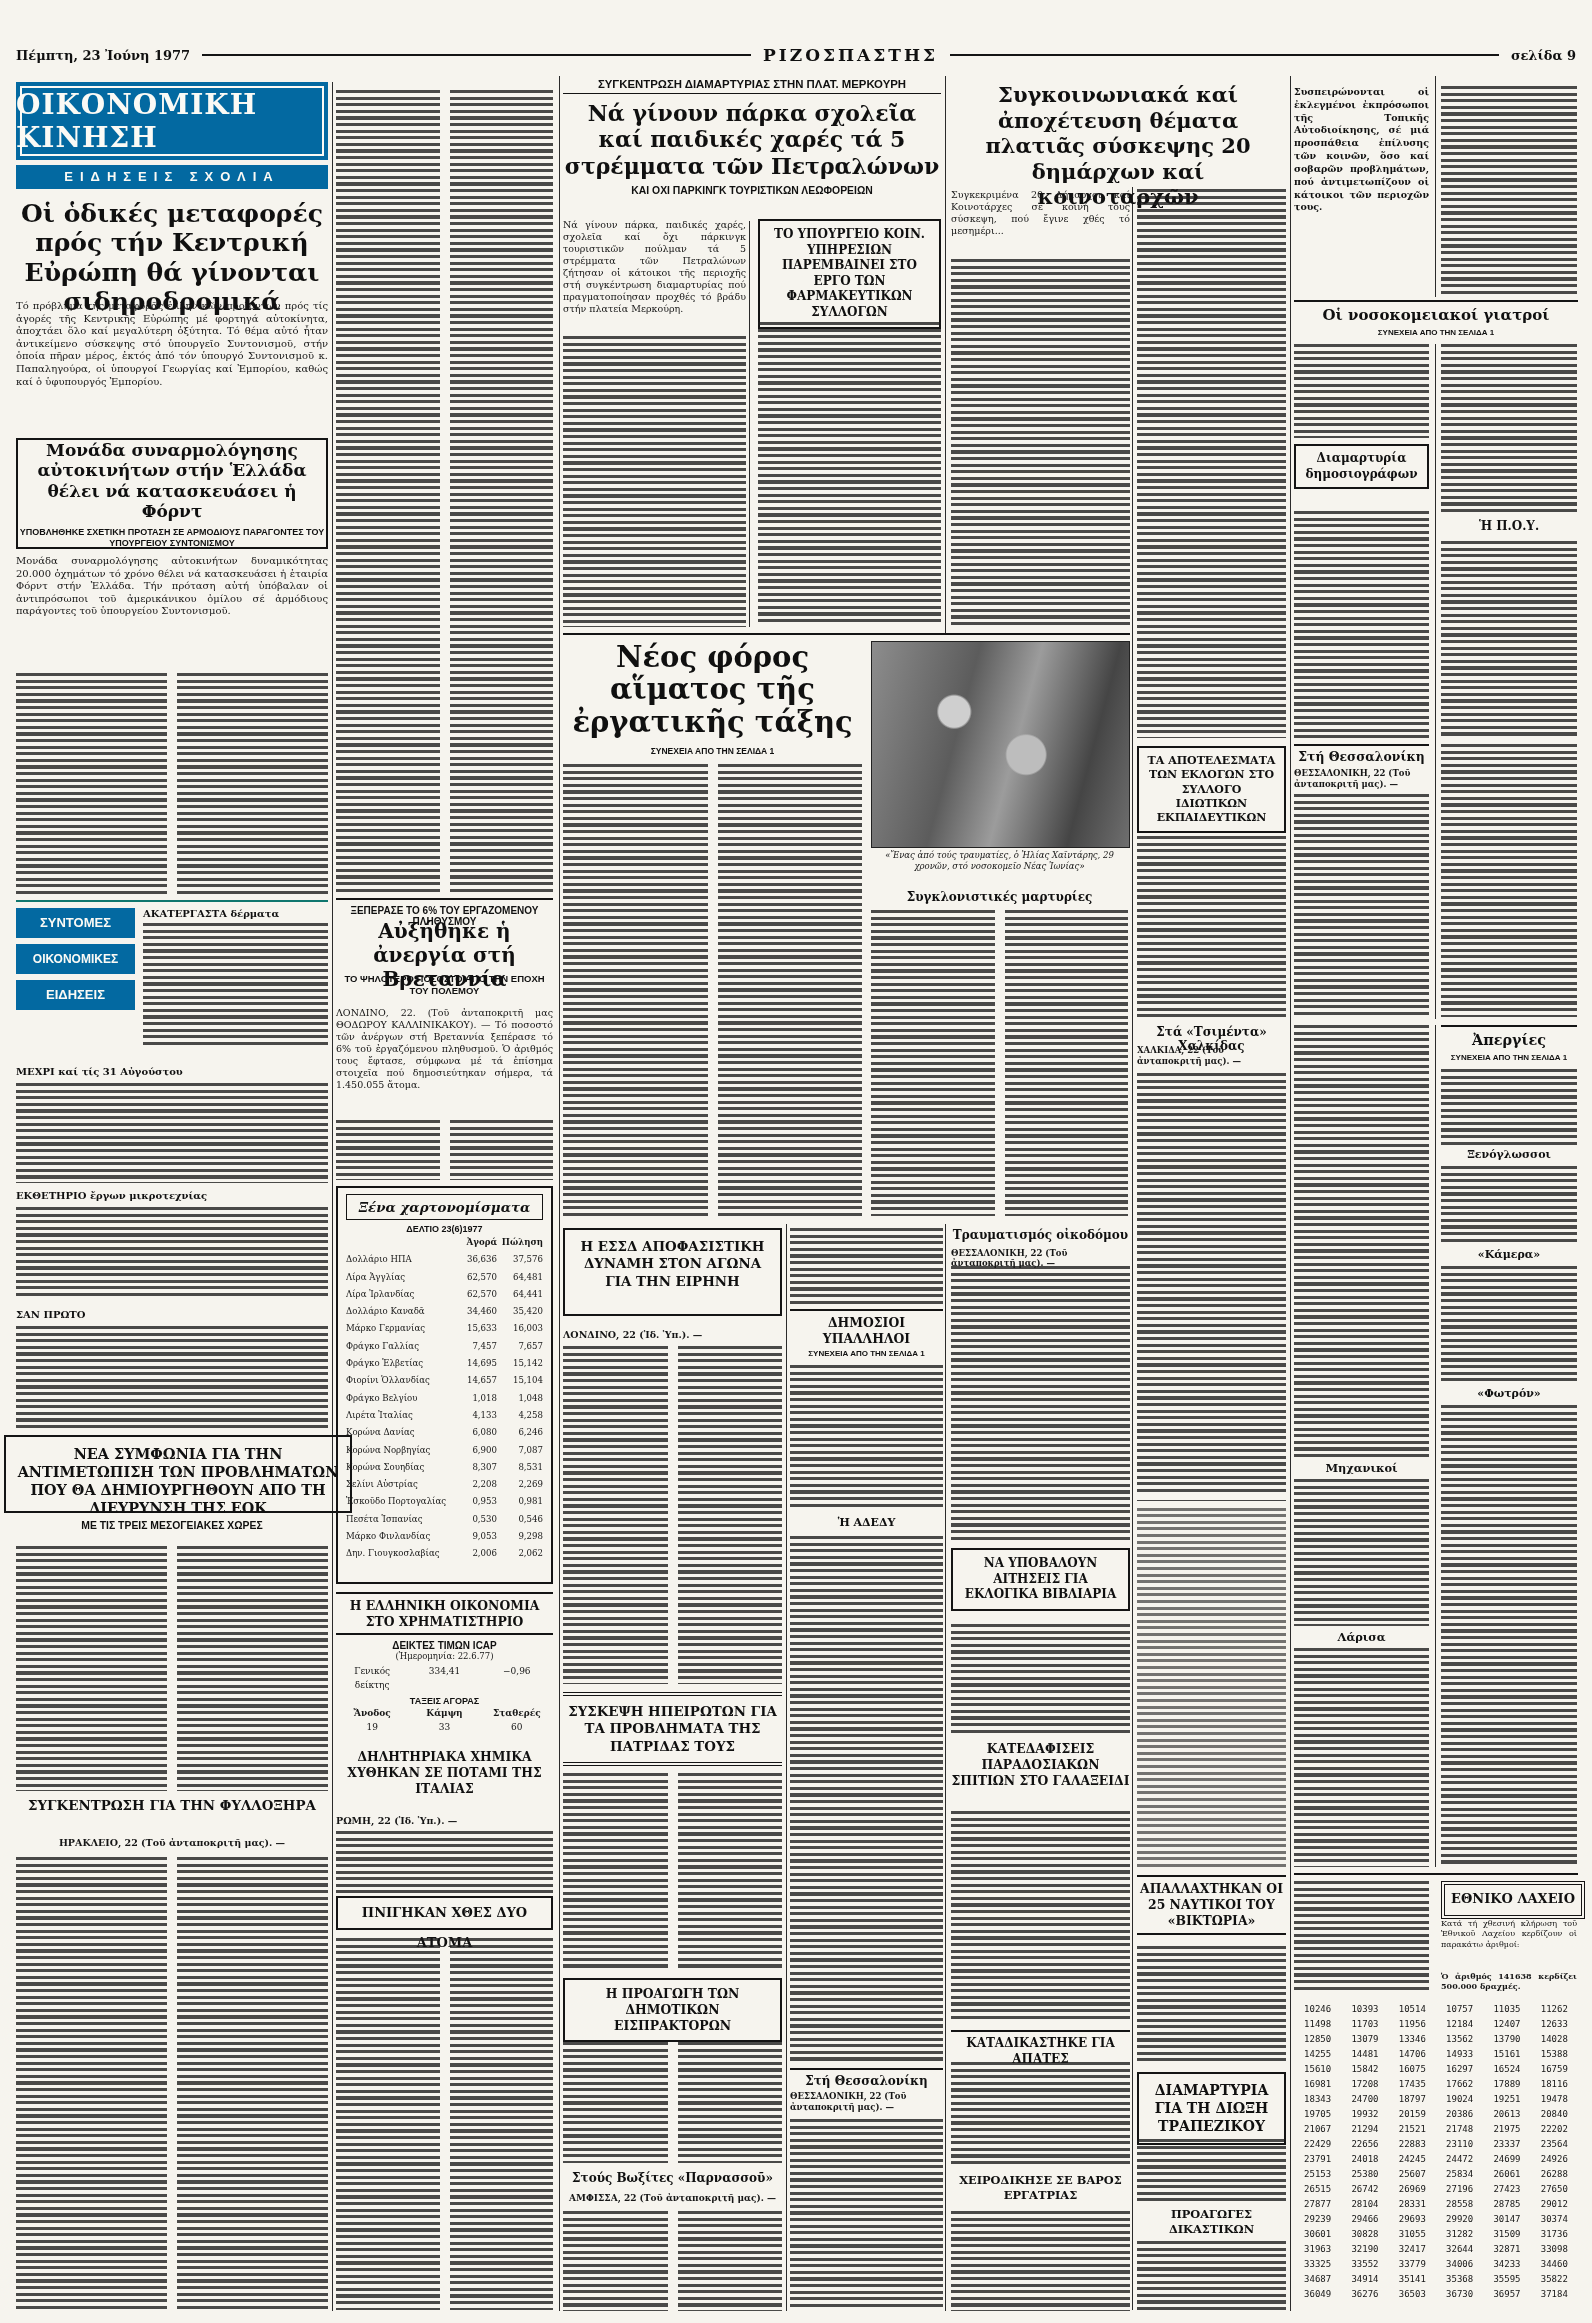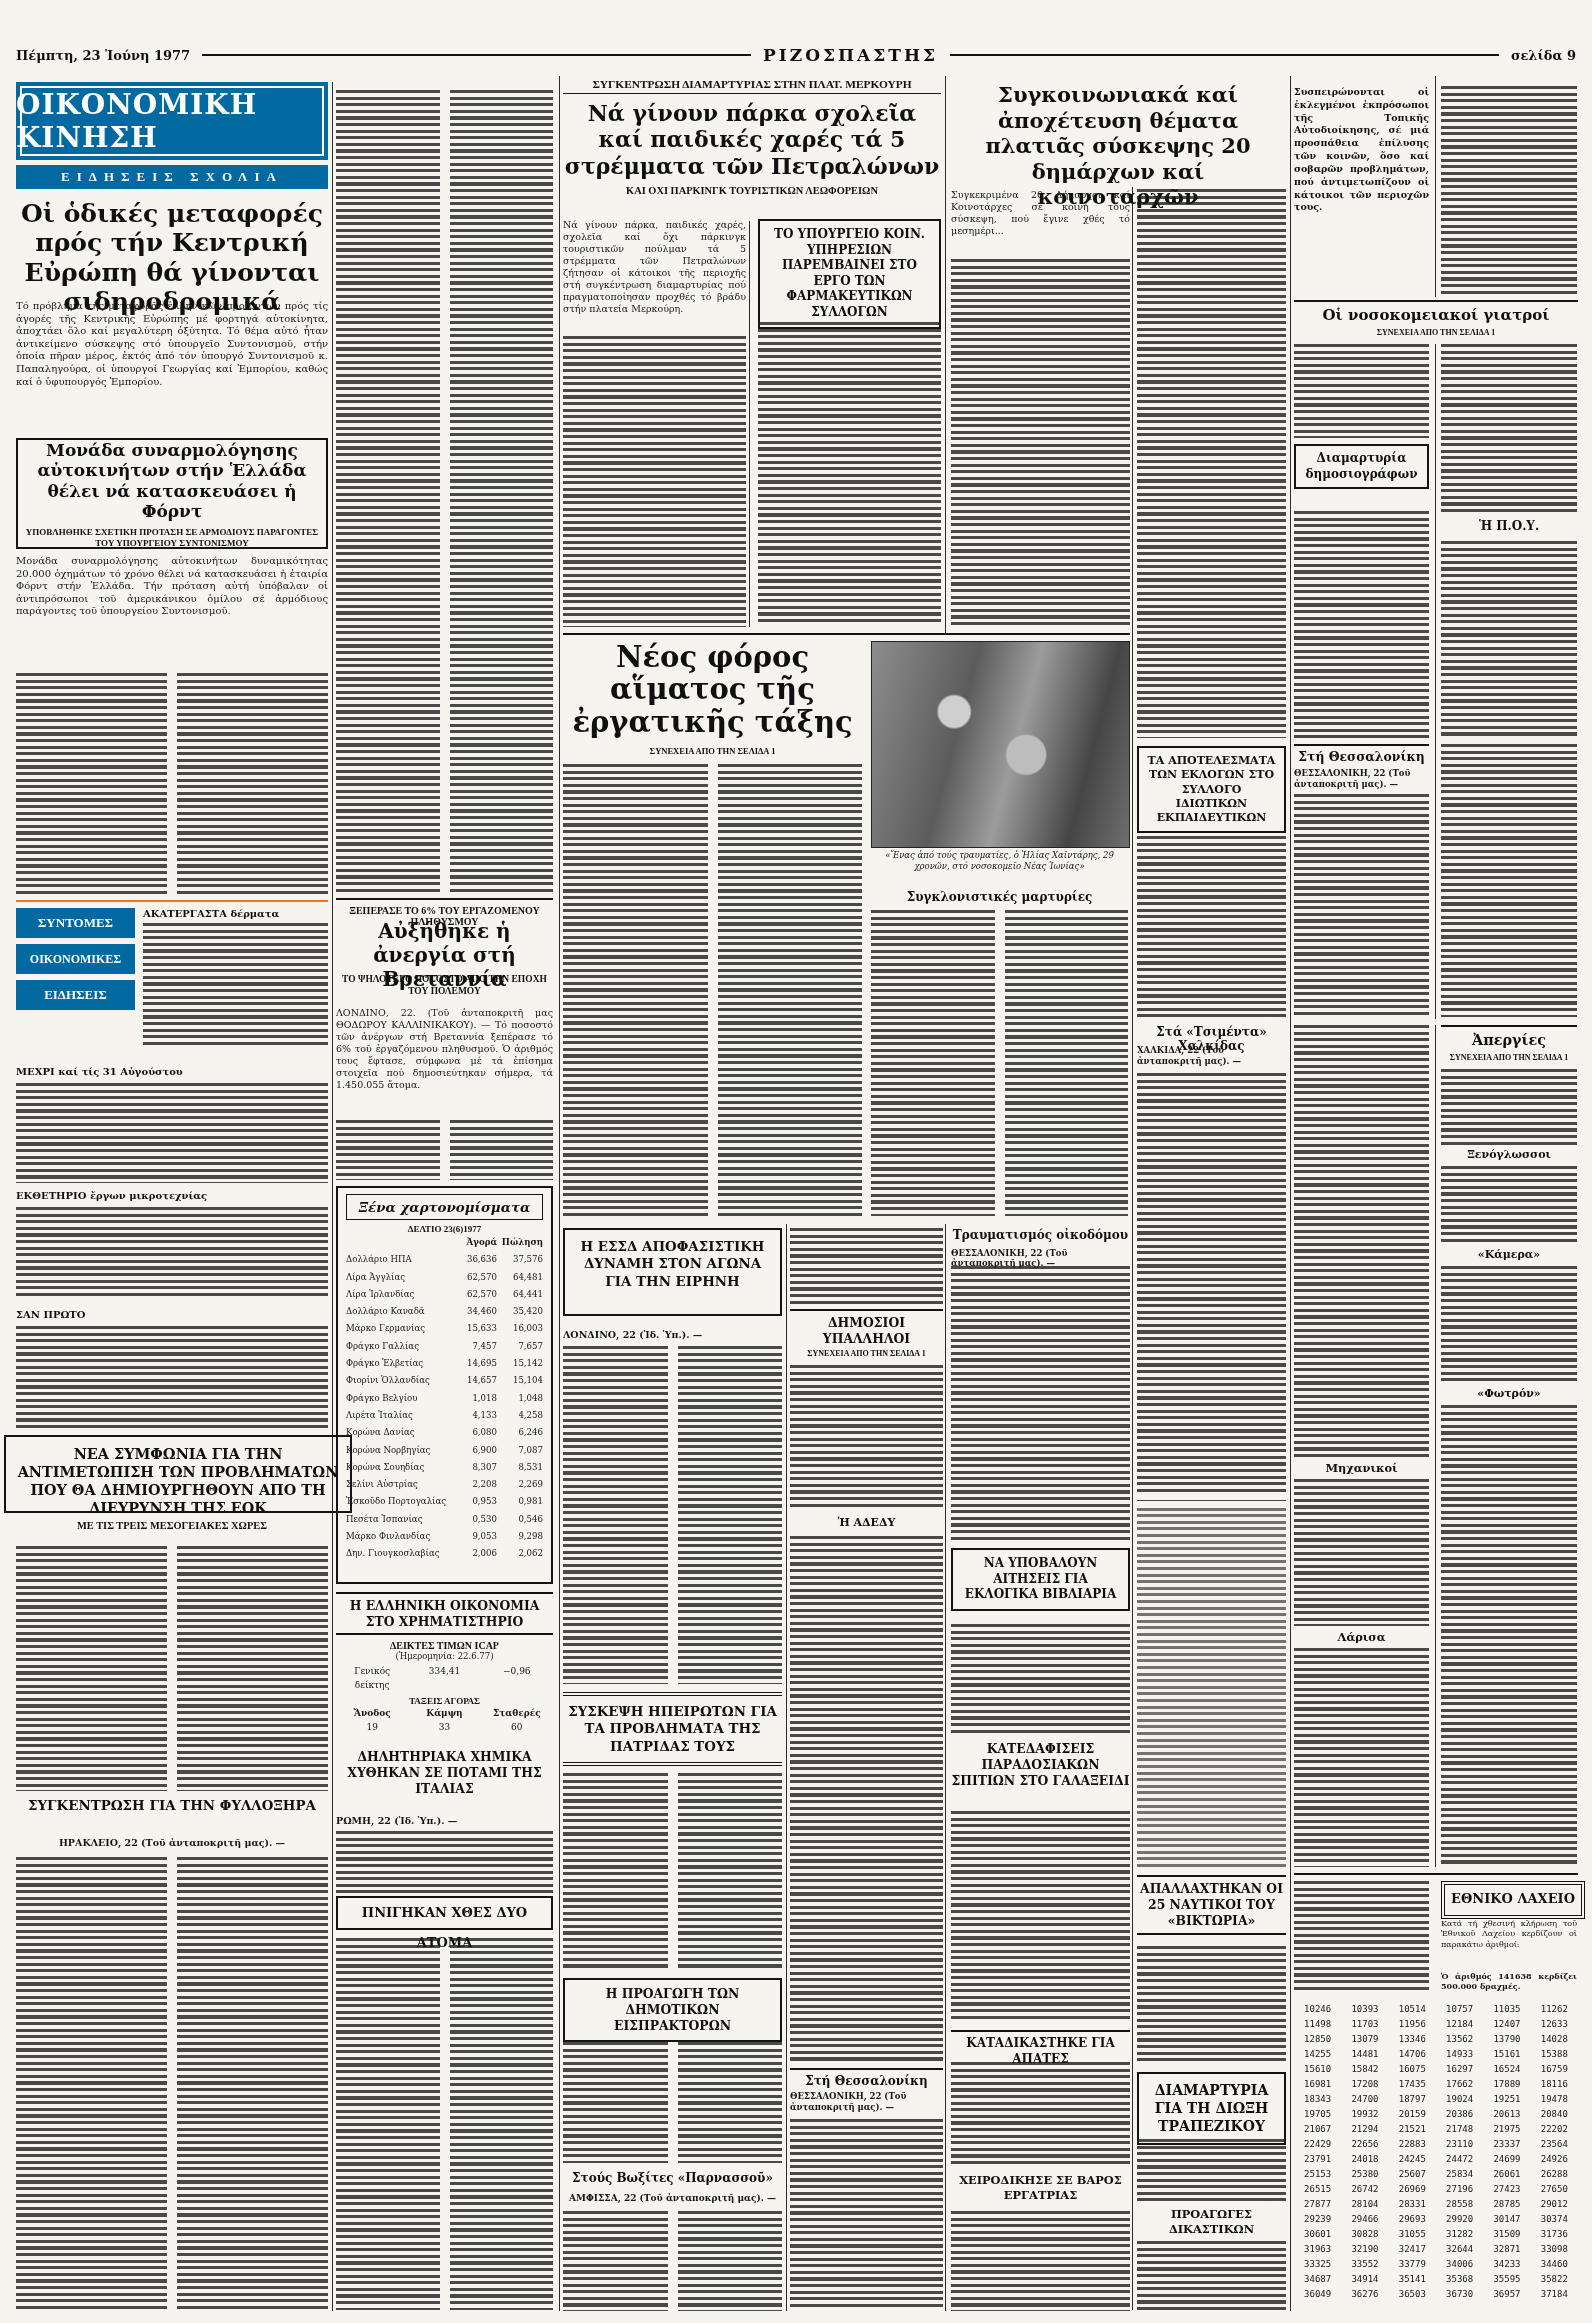--- a/index.html
+++ b/index.html
@@ -1,20 +1,20 @@
 <!DOCTYPE html>
 <html><head>
 <meta charset="utf-8">
 <style>
   html,body{margin:0;padding:0;background:#888;}
   .page{position:relative;width:1592px;height:2323px;margin:0 auto;background:#f6f4ee;color:#161616;
         font-family:"DejaVu Serif",serif;overflow:hidden;}
   .b{position:absolute;box-sizing:border-box;}
   .hl{font-family:"DejaVu Serif",serif;font-weight:bold;color:#101010;}
-  .sans{font-family:Liberation Serif, serif;}
+  .sans{font-family:Liberation Sans, sans-serif;}
   .ctr{text-align:center;}
   .just{text-align:justify;}
   .gt{background-image:repeating-linear-gradient(180deg,rgba(25,25,25,.78) 0px,rgba(25,25,25,.78) 3.2px,rgba(0,0,0,0) 3.2px,rgba(0,0,0,0) 6.6px);background-clip:content-box;}
   .gtl{background-image:repeating-linear-gradient(180deg,rgba(35,35,35,.62) 0px,rgba(35,35,35,.62) 3px,rgba(0,0,0,0) 3px,rgba(0,0,0,0) 6.6px);background-clip:content-box;}
   .cols2{display:flex;gap:10px;}
   .cols2>div{flex:1;}
   .vr{position:absolute;width:1px;background:#2b2b2b;}
   .boxed{border:2px solid #141414;}
   .bodytext{font-size:10px;line-height:1.26;}
   .dl{font-weight:bold;}
@@ -70,21 +70,21 @@
   <div class="b boxed" style="left:16px;top:438px;width:312px;height:111px;">
     <div class="hl ctr" style="font-size:17px;line-height:1.2;">Μονάδα συναρμολόγησης αὐτοκινήτων στήν Ἑλλάδα θέλει νά κατασκευάσει ἡ Φόρντ</div>
     <div class="hl ctr sans" style="font-size:9px;margin-top:5px;line-height:1.25;">ΥΠΟΒΛΗΘΗΚΕ ΣΧΕΤΙΚΗ ΠΡΟΤΑΣΗ ΣΕ ΑΡΜΟΔΙΟΥΣ ΠΑΡΑΓΟΝΤΕΣ ΤΟΥ ΥΠΟΥΡΓΕΙΟΥ ΣΥΝΤΟΝΙΣΜΟΥ</div>
   </div>
   <div class="b bodytext just" style="left:16px;top:555px;width:312px;height:109px;">Μονάδα συναρμολόγησης αὐτοκινήτων δυναμικότητας 20.000 ὀχημάτων τό χρόνο θέλει νά κατασκευάσει ἡ ἑταιρία Φόρντ στήν Ἑλλάδα. Τήν πρόταση αὐτή ὑπόβαλαν οἱ ἀντιπρόσωποι τοῦ ἀμερικάνικου ὁμίλου σέ ἁρμόδιους παράγοντες τοῦ ὑπουργείου Συντονισμοῦ.</div>
   <div class="b cols2" style="left:16px;top:673px;width:312px;height:221px;">
     <div class="gt"></div>
     <div class="gt"></div>
   </div>
 
-  <div class="b" style="left:16px;top:900px;width:312px;height:152px;border-top:2px solid #f97316;padding-top:6px;">
+  <div class="b" style="left:16px;top:900px;width:312px;height:152px;border-top:2px solid #0f766e;padding-top:6px;">
     <div style="position:absolute;left:0;top:6px;width:119px;">
       <div class="blackbar ctr sans" style="height:30px;line-height:30px;font-size:13px;font-weight:bold;margin-bottom:6px;">ΣΥΝΤΟΜΕΣ</div>
       <div class="blackbar ctr sans" style="height:30px;line-height:30px;font-size:12px;font-weight:bold;margin-bottom:6px;">ΟΙΚΟΝΟΜΙΚΕΣ</div>
       <div class="blackbar ctr sans" style="height:30px;line-height:30px;font-size:13px;font-weight:bold;">ΕΙΔΗΣΕΙΣ</div>
     </div>
     <div style="position:absolute;left:127px;top:6px;width:185px;">
       <div class="hl" style="font-size:10px;">ΑΚΑΤΕΡΓΑΣΤΑ δέρματα</div>
       <div class="gt" style="height:125px;margin-top:4px;"></div>
     </div>
   </div>

